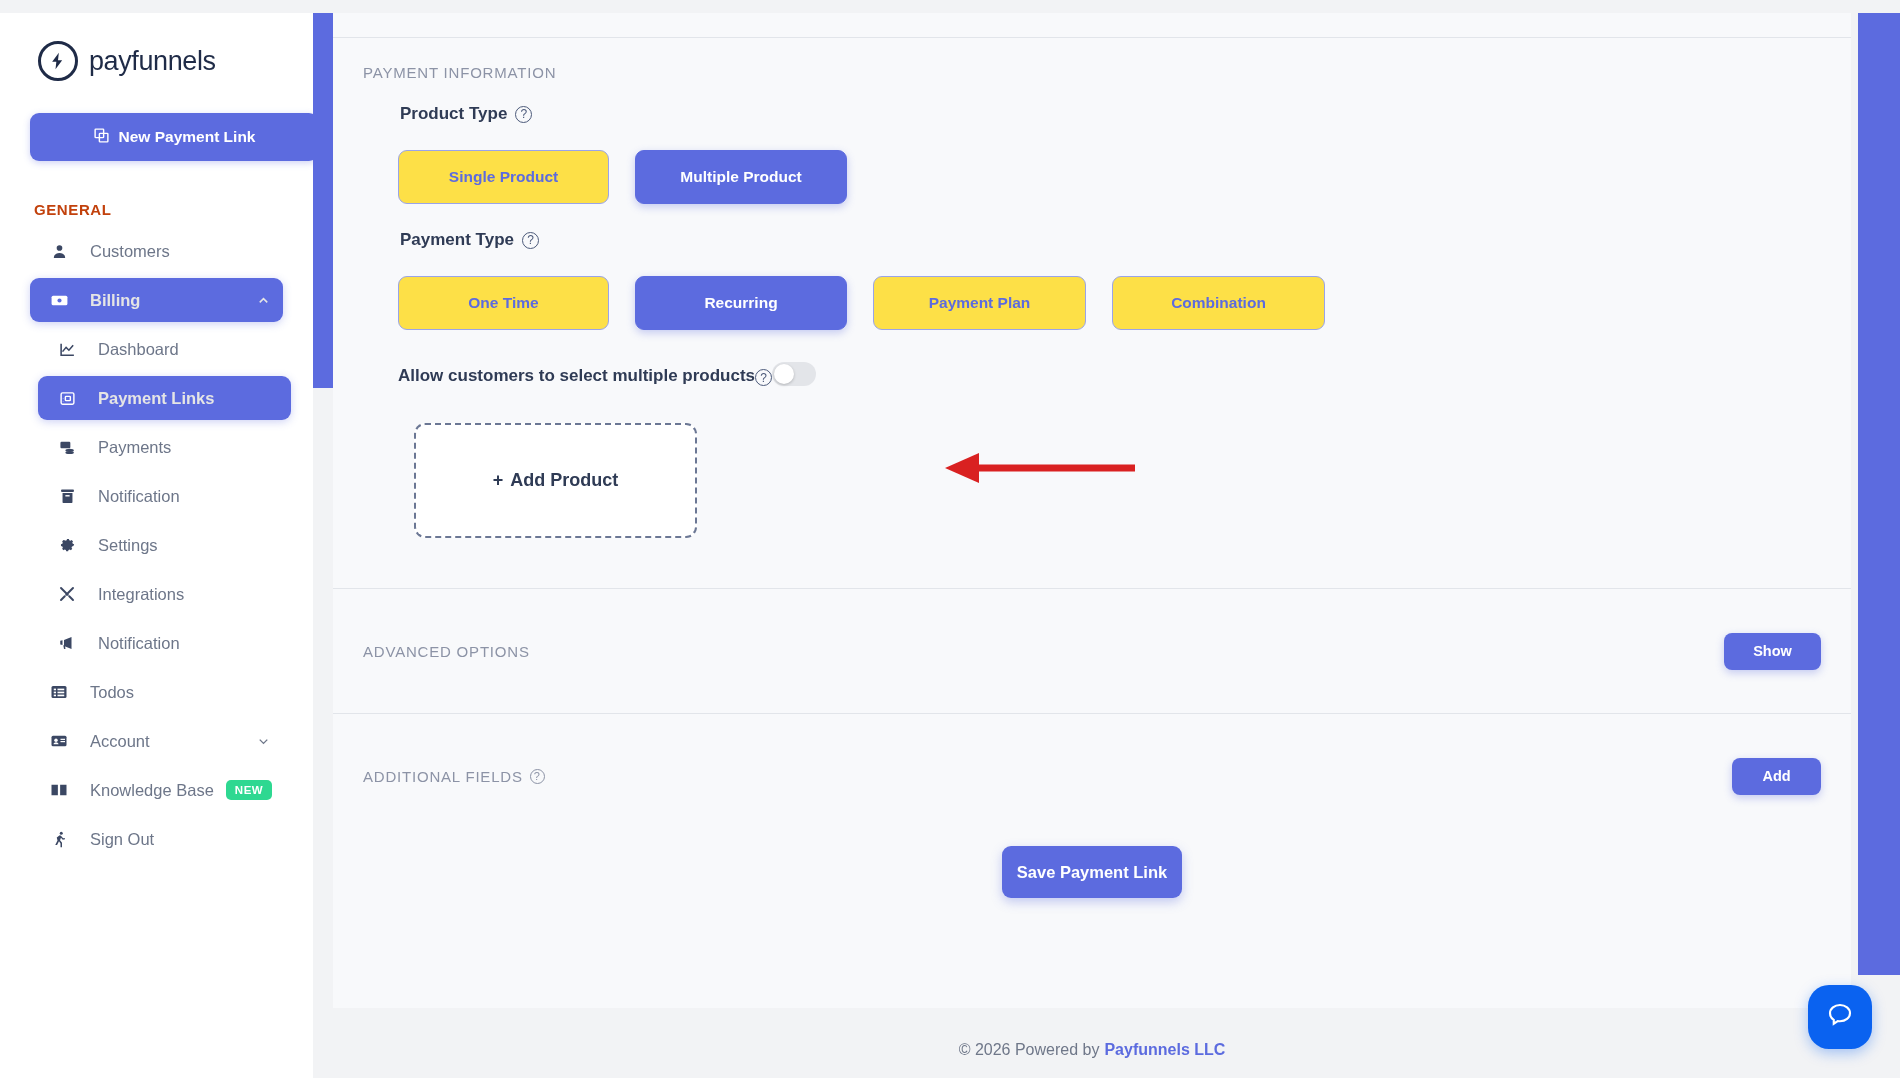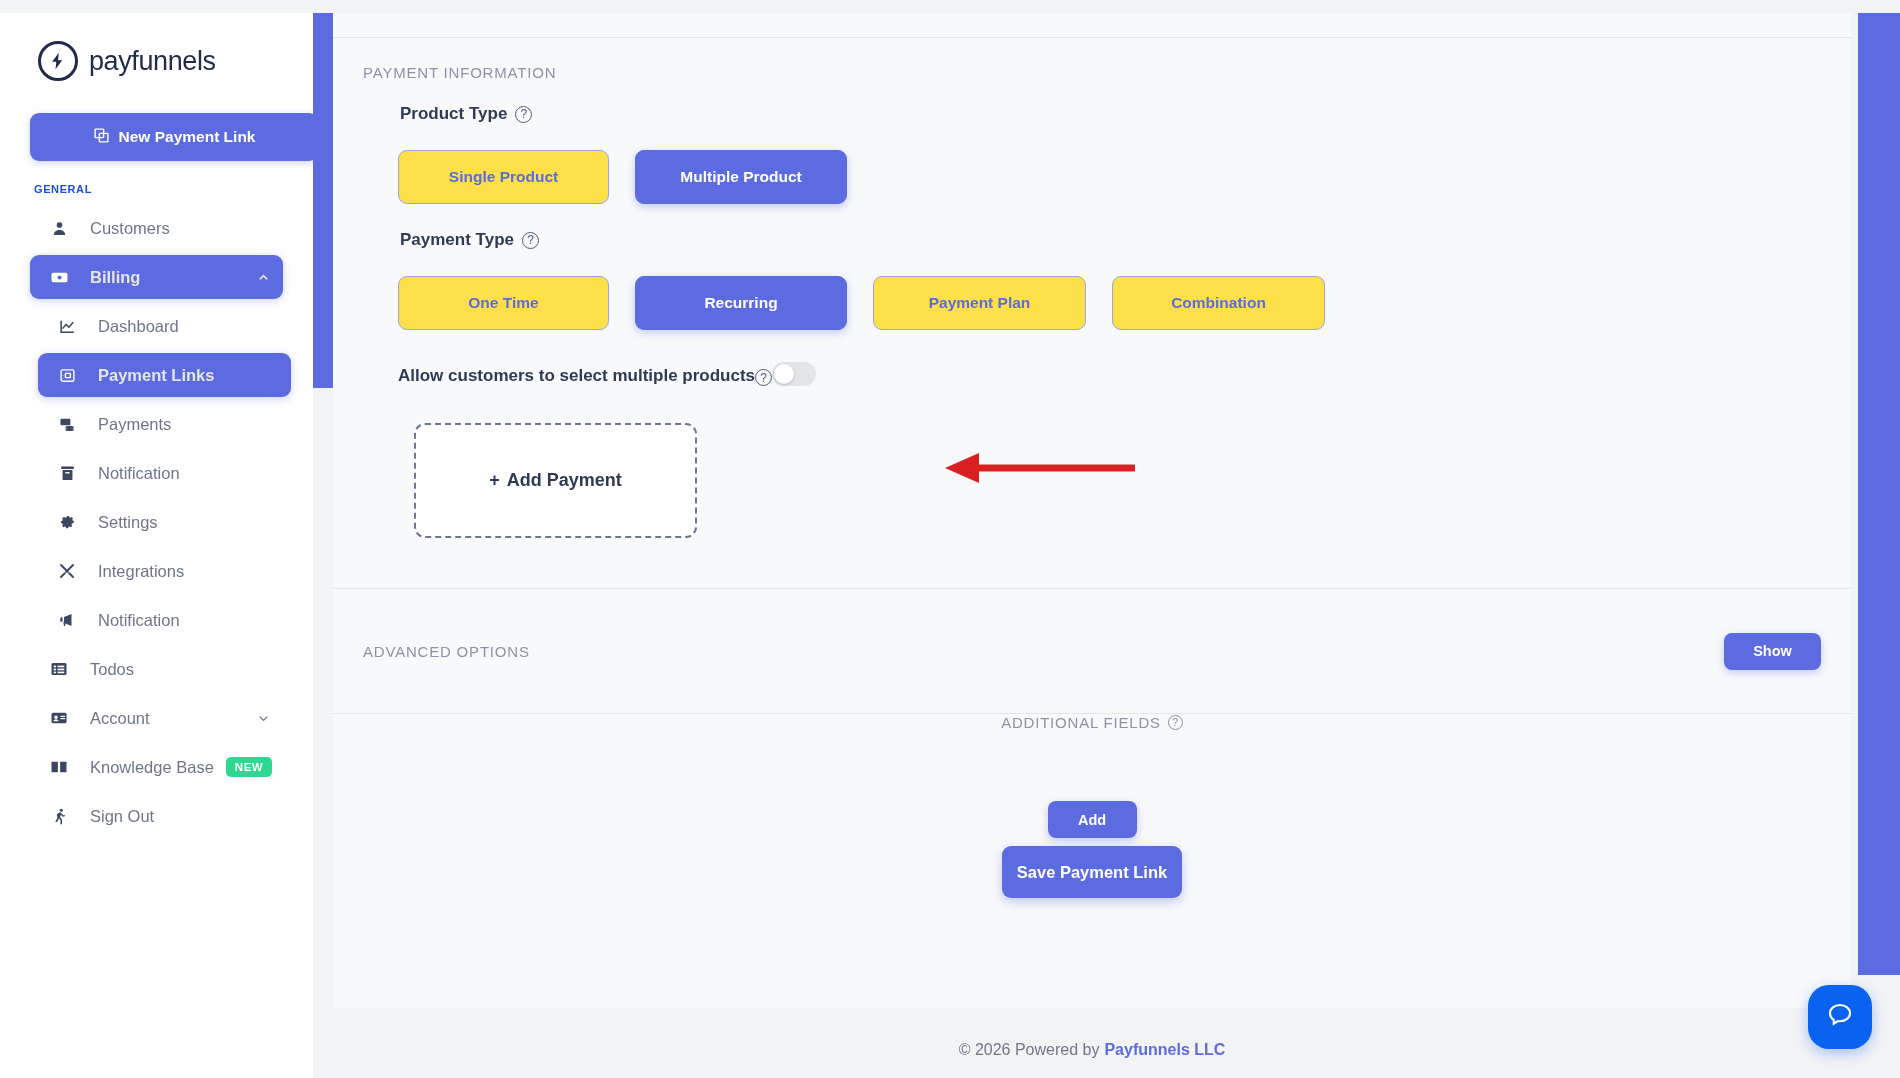--- a/index.html
+++ b/index.html
@@ -26,22 +26,22 @@
 
   .new-link-btn {
     margin: 32px 33px 0 30px; height: 48px; background: #5c6bdf;
     border-radius: 9px; color: #fff; font-size: 15.5px; font-weight: bold;
     display: flex; align-items: center; justify-content: center; gap: 9px;
     border: none; cursor: pointer; width: 288px;
     box-shadow: 0 2px 7px rgba(92,107,223,0.30);
   }
 
   .section-label {
-    padding: 22px 0 0 34px; font-size: 11px; font-weight: bold;
-    letter-spacing: 0.6px; color: #1d4ed8;
+    padding: 40px 0 0 34px; font-size: 15px; font-weight: bold;
+    letter-spacing: 0.6px; color: #c2410c;
   }
 
   .nav { margin-top: 11px; }
   .nav-item {
     display: flex; align-items: center; height: 44px;
     margin: 5px 30px 5px 30px; padding-left: 16px; border-radius: 9px;
     color: #6d7689; font-size: 16.5px; cursor: pointer; position: relative;
   }
   .nav-item .ic {
     width: 26px; flex: 0 0 26px; display: flex; align-items: center;
@@ -382,34 +382,34 @@
         <div class="toggle-row" style="margin:32px 0 0 35px;">
           <span class="field-label">Allow customers to select multiple products</span>
           <span class="qmark">?</span>
           <span class="toggle">
               <span class="knob"></span>
             </span>
         </div>
 
         <div class="add-product" style="margin:37px 0 0 51px;">
           <span>+</span>
-          <span>Add Payment</span>
+          <span>Add Product</span>
         </div>
       </div>
 
       <div class="divider" style="margin-top:50px;"></div>
 
       <div class="row-between" style="height:124px;">
         <div class="sec-title">ADVANCED OPTIONS</div>
         <button class="pill-btn pill-show">Show</button>
       </div>
 
       <div class="divider"></div>
 
-      <div class="row-between" style="height:124px;flex-direction:column;">
+      <div class="row-between" style="height:124px;">
         <div class="sec-title" style="display:flex;align-items:center;gap:7px;">
           <span>ADDITIONAL FIELDS</span>
           <span class="qmark" style="border-color:#8c93a6;color:#8c93a6;width:15px;height:15px;font-size:11px;">?</span>
         </div>
         <button class="pill-btn pill-add">Add</button>
       </div>
 
       <div style="display:flex;justify-content:center;margin-top:8px;">
         <button class="save-btn">Save Payment Link</button>
       </div>

